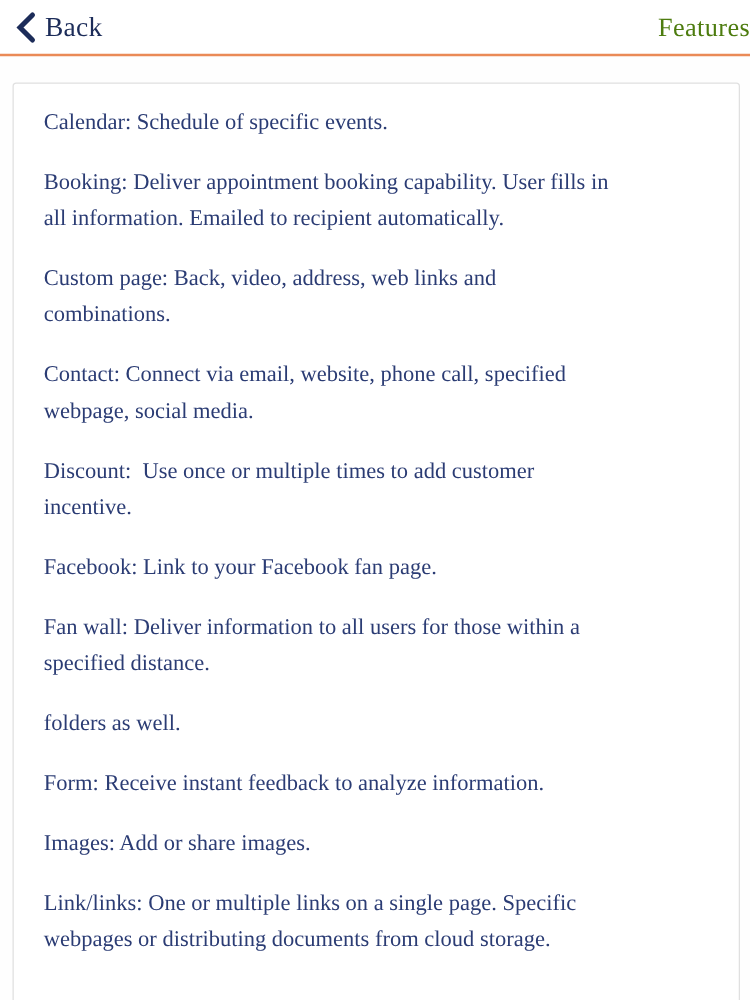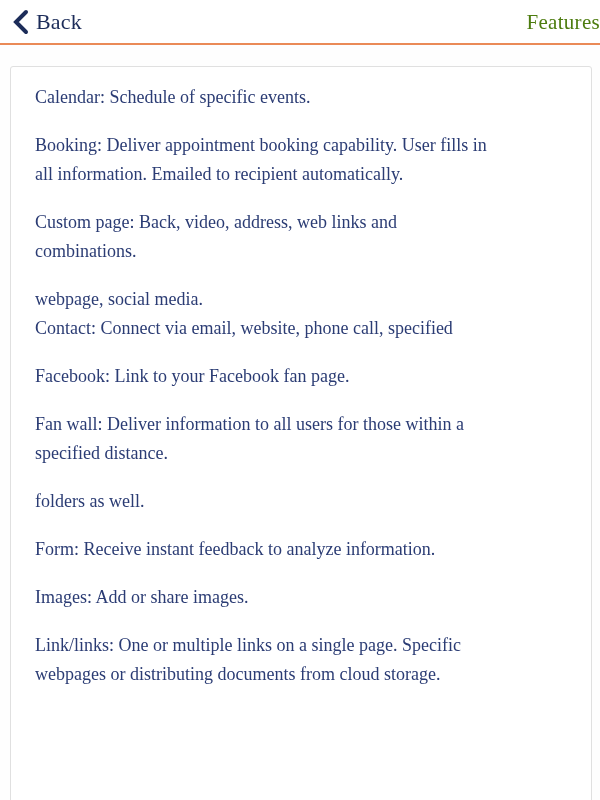--- a/index.html
+++ b/index.html
@@ -91,22 +91,26 @@
       </div>
       <div class="item">
         <div class="line">Booking: Deliver appointment booking capability. User fills in</div>
         <div class="line">all information. Emailed to recipient automatically.</div>
       </div>
       <div class="item">
         <div class="line">Custom page: Back, video, address, web links and</div>
         <div class="line">combinations.</div>
       </div>
       <div class="item">
+        <div class="line">Contact: Connect via email, website, phone call, specified</div>
         <div class="line">webpage, social media.</div>
-        <div class="line">Contact: Connect via email, website, phone call, specified</div>
+      </div>
+      <div class="item">
+        <div class="line">Discount:  Use once or multiple times to add customer</div>
+        <div class="line">incentive.</div>
       </div>
       <div class="item">
         <div class="line">Facebook: Link to your Facebook fan page.</div>
       </div>
       <div class="item">
         <div class="line">Fan wall: Deliver information to all users for those within a</div>
         <div class="line">specified distance.</div>
       </div>
       <div class="item">
         <div class="line">folders as well.</div>

